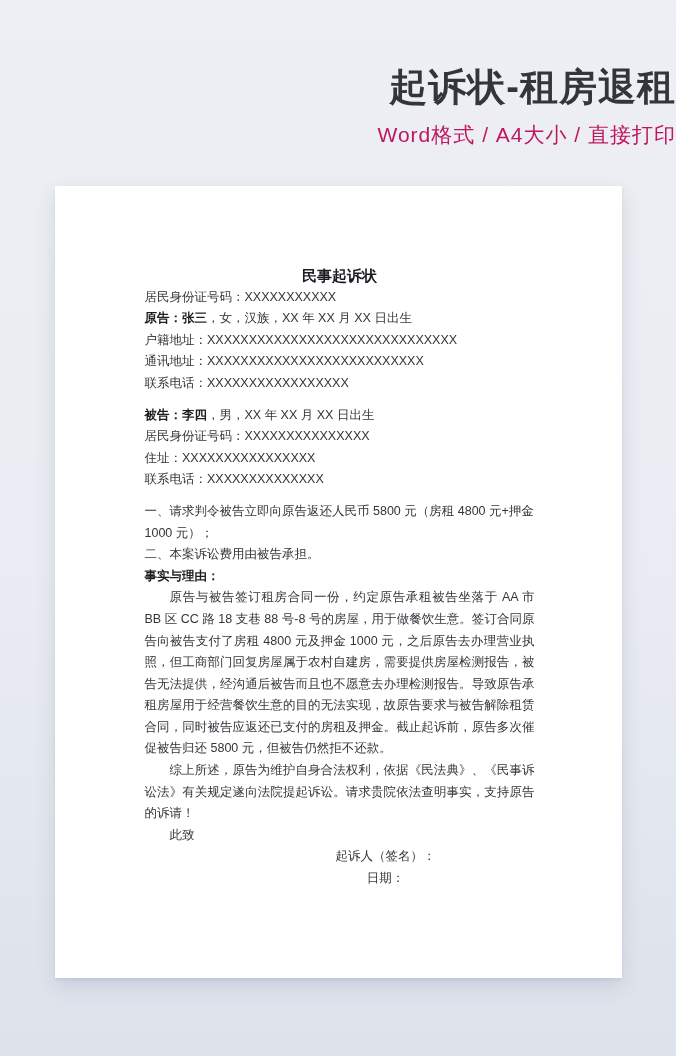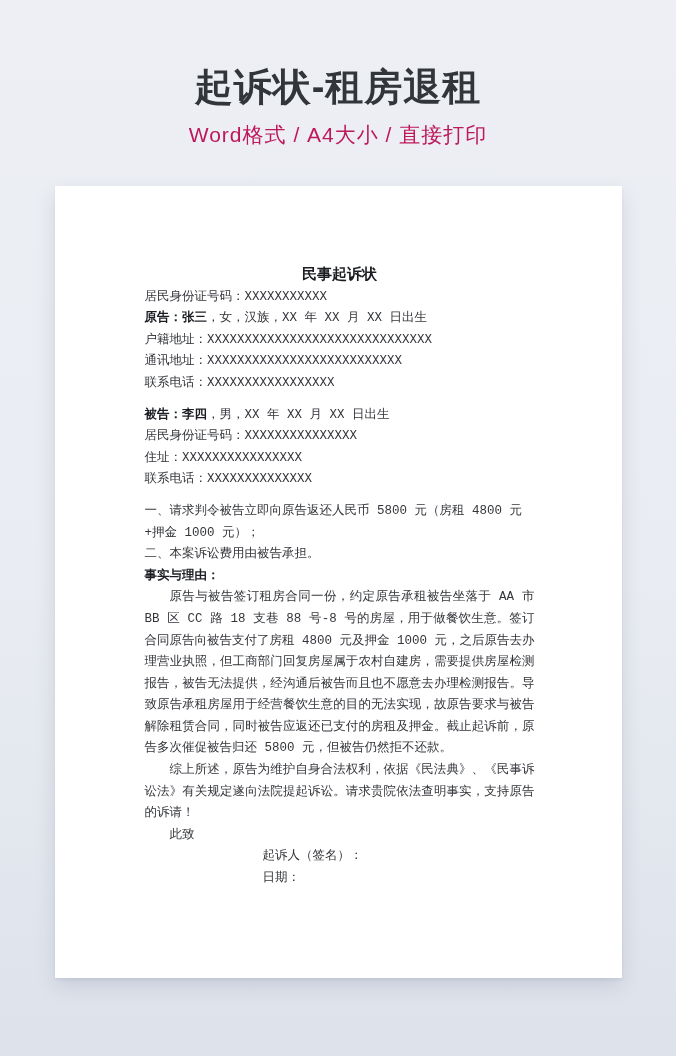--- a/index.html
+++ b/index.html
@@ -2,50 +2,50 @@
 <html><head>
 <meta charset="utf-8">
 <style>
   html, body { margin: 0; padding: 0; }
   body {
     width: 676px; height: 1056px;
     overflow: hidden;
     background: linear-gradient(180deg, #edeff4 0%, #e9ecf2 55%, #dde2eb 100%);
     font-family: "Liberation Sans", "DejaVu Sans", sans-serif;
   }
-  .header { padding-top: 64px; text-align: center; }
+  .header { padding-top: 64px; text-align: right; }
   .header h1 {
     margin: 0; font-size: 38px; line-height: 46px;
     font-weight: 800; color: #333639; letter-spacing: 1px;
   }
   .header .subtitle {
     margin-top: 12px; font-size: 21px; line-height: 25px;
     color: #be185d; letter-spacing: 1px;
   }
   .sheet {
     width: 567px; height: 792px;
     margin: 39px auto 0 auto;
     background: #ffffff;
     box-sizing: border-box;
     padding: 79px 87px 0 90px;
     box-shadow: 0 2px 3px rgba(30,40,70,0.06), 0 8px 20px rgba(30,40,70,0.12);
-    font-family: Liberation Mono, monospace;
+    font-family: Liberation Sans, sans-serif;
     color: #33353a;
     font-size: 12.5px; line-height: 21.6px;
   }
   .sheet p { margin: 0; }
   .doc-title {
     text-align: center; font-weight: bold;
     font-size: 15px; color: #1b1d22;
   }
   .bold { font-weight: bold; color: #1b1d22; }
   .gap { margin-top: 10px; }
   .facts-para { text-align: justify; text-indent: 2em; }
   .indent2 { text-indent: 2em; }
-  .sig-block { margin-left: 118px; }
+  .sig-block { margin-left: 92px; text-align: center; }
 </style>
 </head>
 <body>
 
 <div class="header">
   <h1>起诉状-租房退租</h1>
   <div class="subtitle">Word格式 / A4大小 / 直接打印</div>
 </div>
 
 <div class="sheet">

